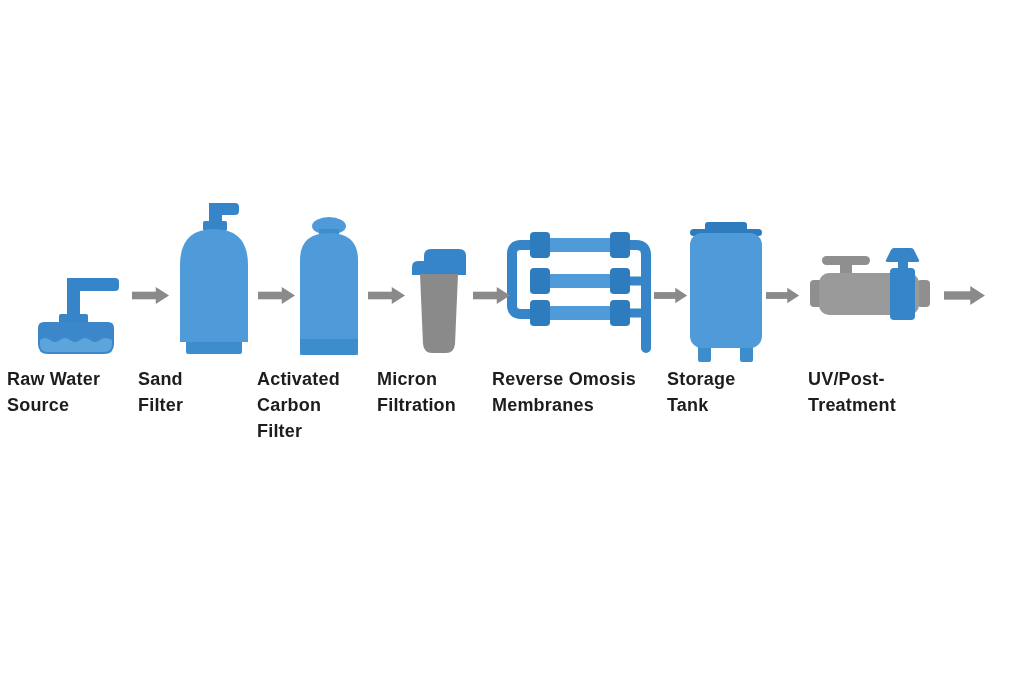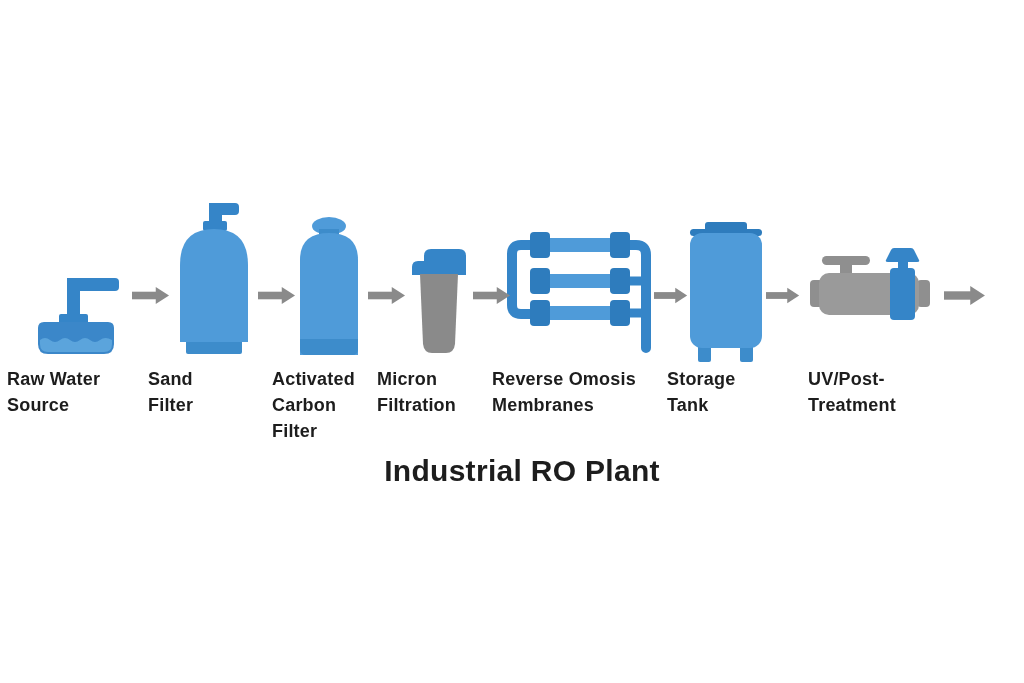--- a/index.html
+++ b/index.html
@@ -124,29 +124,28 @@
       <rect class="f-gray" x="0" y="6" width="26" height="8"></rect>
       <polygon class="f-gray" points="25,1 39,10 25,19"></polygon>
     </svg>
   <svg class="abs" style="left:941px;top:285px" width="48" height="21" viewBox="0 0 40 20">
       <rect class="f-gray" x="0" y="6" width="26" height="8"></rect>
       <polygon class="f-gray" points="25,1 39,10 25,19"></polygon>
     </svg>
 
   <div class="stage-label" style="left:7px;width:140px">Raw Water
 Source</div>
-  <div class="stage-label" style="left:148px;width:120px">Sand
+  <div class="stage-label" style="left:138px;width:120px">Sand
 Filter</div>
-  <div class="stage-label" style="left:272px;width:140px">Activated
+  <div class="stage-label" style="left:257px;width:140px">Activated
 Carbon
 Filter</div>
   <div class="stage-label" style="left:492px;width:180px">Reverse Omosis
 Membranes</div>
   <div class="stage-label" style="left:377px;width:120px">Micron
 Filtration</div>
   <div class="stage-label" style="left:808px;width:140px">UV/Post-
 Treatment</div>
   <div class="stage-label" style="left:667px;width:120px">Storage
 Tank</div>
 
-  <div id="diagram-title">Industrial RO Plant</div>
 
 </div>
 
 </body></html>

